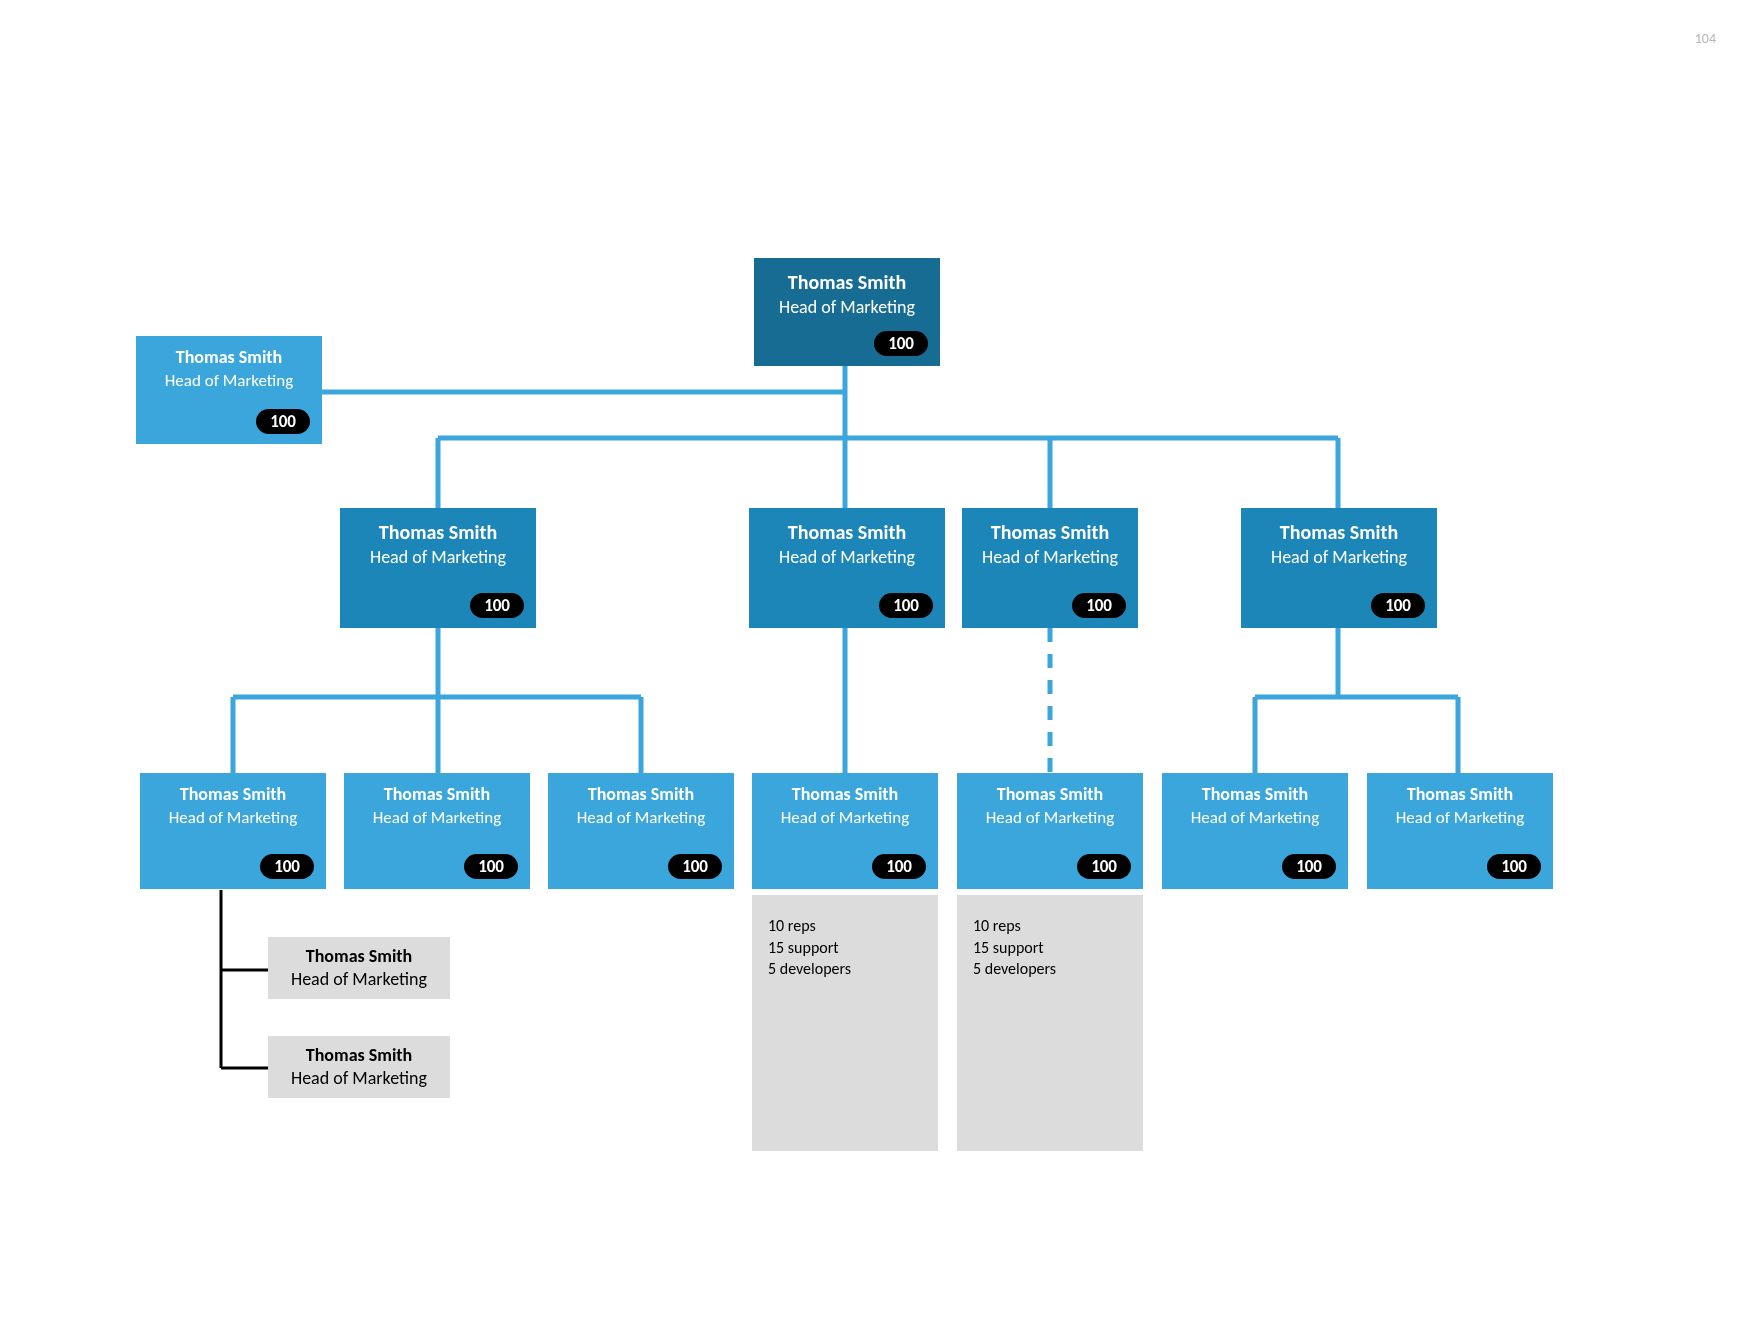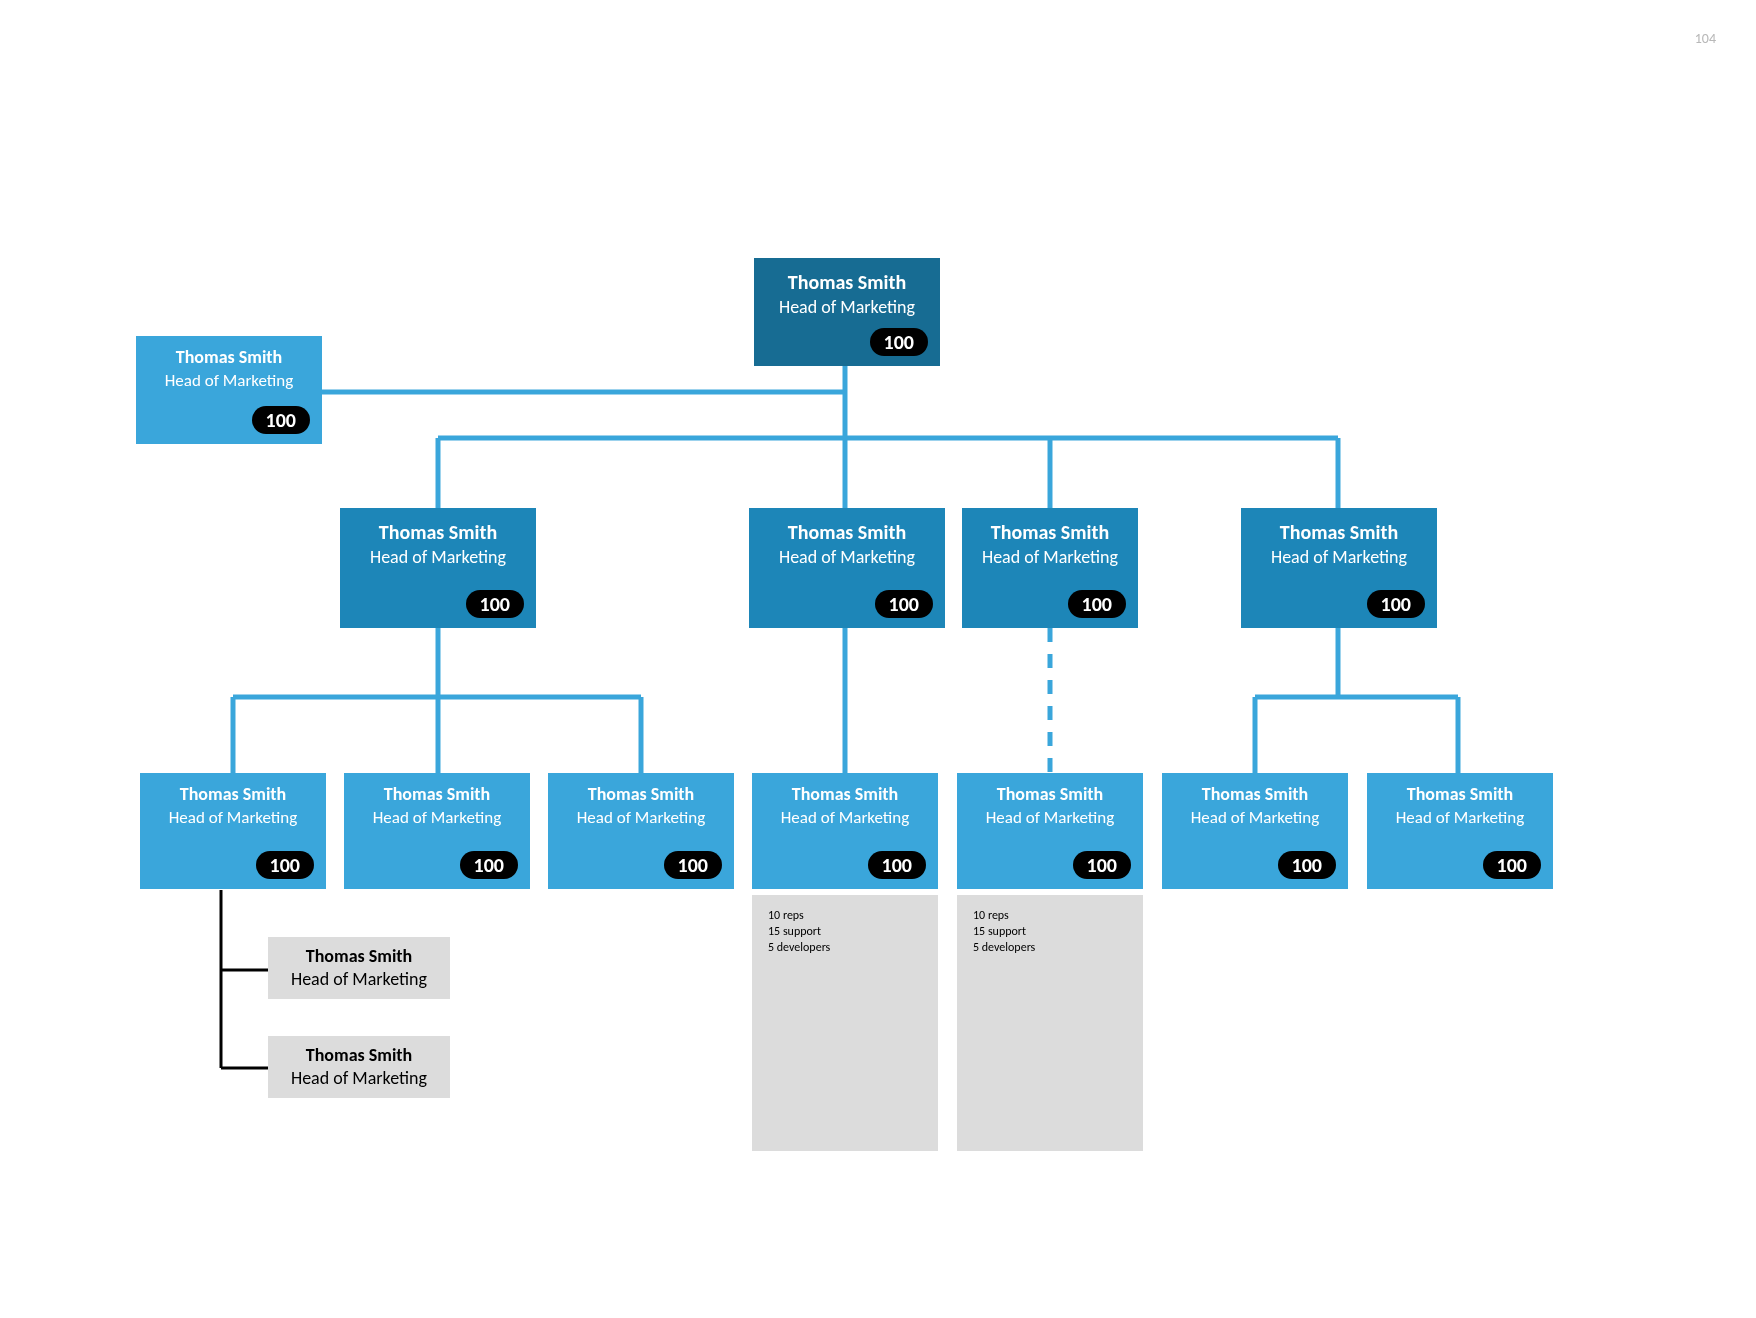--- a/index.html
+++ b/index.html
@@ -6,31 +6,31 @@
   .slide{position:relative;width:1756px;height:1318px;background:#fff;}
   .page-num{position:absolute;top:30px;right:40px;color:#b8b8b8;font-size:14px;}
   .title{position:absolute;top:100px;left:140px;font-size:52px;color:#111;}
   
   .node{position:absolute;box-sizing:border-box;}
   .nblue{background:#176c93;color:#fff;}
   .mblue{background:#1d86b8;color:#fff;}
   .lblue{background:#3aa6db;color:#fff;}
   .nname{font-weight:700;text-align:center;padding-top:12px;font-size:20px;}
   .ntitle{text-align:center;font-size:18px;margin-top:2px;}
-  .badge{position:absolute;right:12px;bottom:10px;background:#000;color:#fff;font-weight:700;border-radius:14px;padding:2px 14px;font-size:20px;}
+  .badge{position:absolute;right:12px;bottom:10px;background:#000;color:#fff;font-weight:700;border-radius:14px;padding:2px 14px;font-size:17px;}
   .small .nname{font-size:18px;padding-top:10px;}
   .small .ntitle{font-size:17px;}
   .r3 .nname{font-size:18px;padding-top:10px;}
   .r3 .ntitle{font-size:17px;}
   
   .sub{position:absolute;background:#dcdcdc;color:#000;font-size:18px;text-align:center;box-sizing:border-box;}
   .subname{font-weight:700;padding-top:8px;}
   .subtitle{margin-top:1px;}
   
-  .foot{position:absolute;background:#dcdcdc;color:#000;font-size:12px;box-sizing:border-box;padding:12px 16px;line-height:1.35;}
+  .foot{position:absolute;background:#dcdcdc;color:#000;font-size:16px;box-sizing:border-box;padding:20px 16px;line-height:1.35;}
   
   svg.conn{position:absolute;top:0;left:0;width:1756px;height:1318px;pointer-events:none;}
   .ln{stroke:#3aa6db;stroke-width:5;fill:none;}
   .ldash{stroke-dasharray:14 12;}
   .lbk{stroke:#000;stroke-width:3;fill:none;}
 </style>
 </head>
 <body>
 
 <div class="slide">

